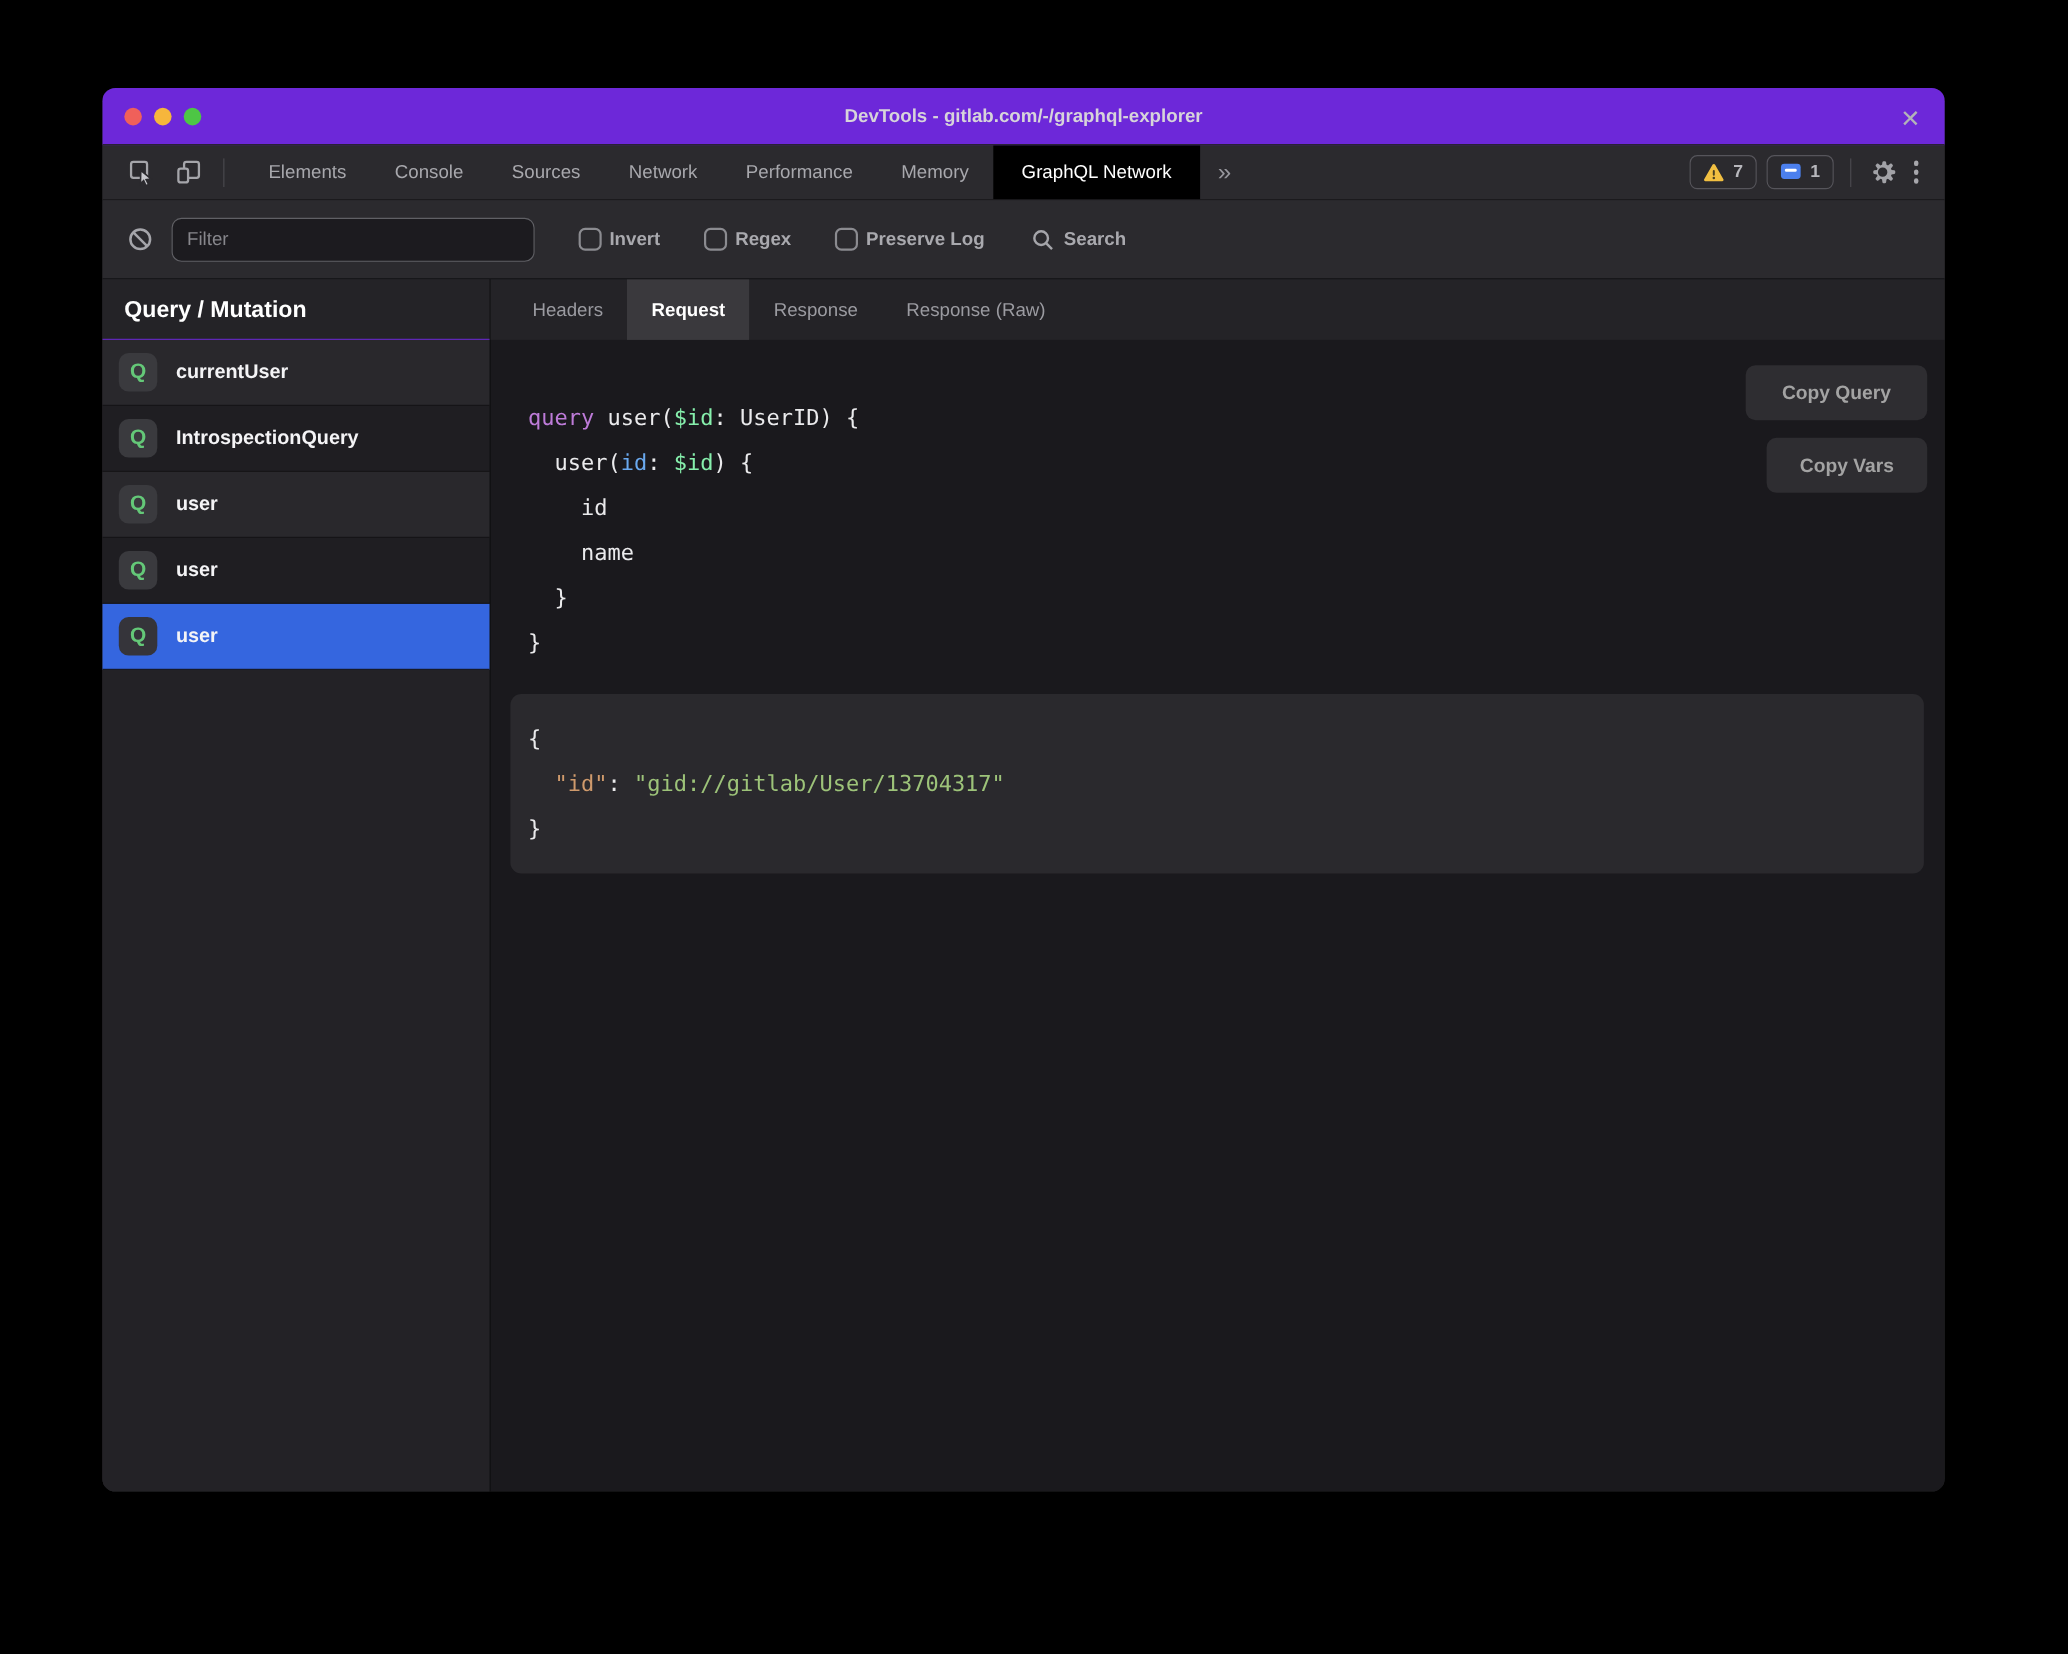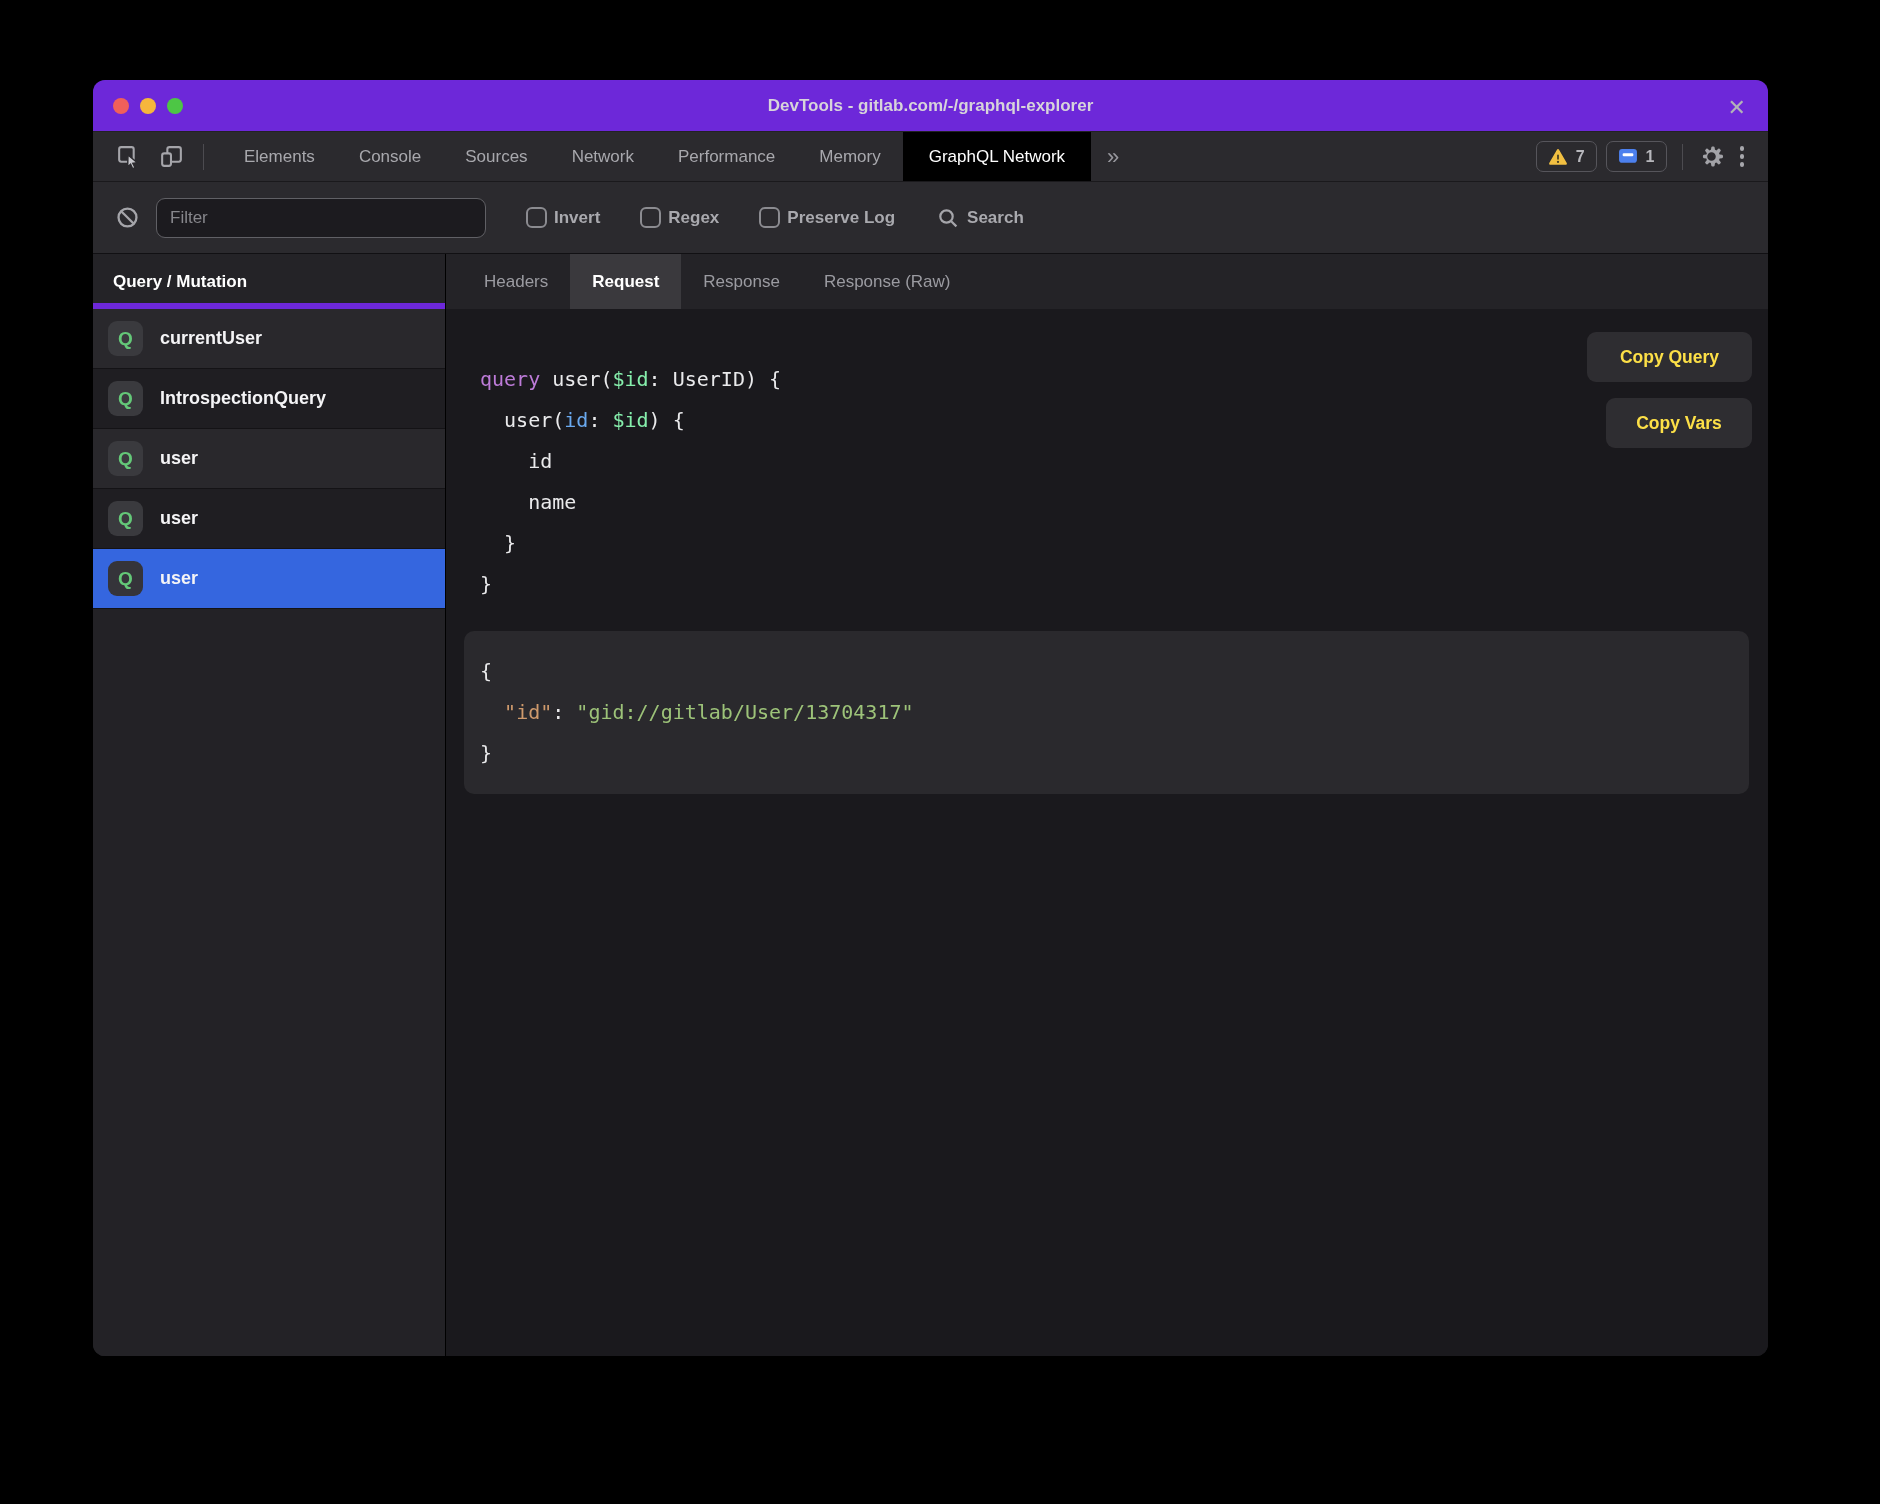--- a/index.html
+++ b/index.html
@@ -50,21 +50,21 @@
   .checkbox { width:21px; height:21px; border:2px solid #8b8b90; border-radius:6px; background:transparent; }
   .check-label, .search-label { color:#a9a9ae; font-size:17px; font-weight:600; }
   .search-group { display:flex; align-items:center; gap:8px; margin-left:42px; }
 
   
   .content { flex:1; display:flex; min-height:0; }
 
   .sidebar { width:353px; flex:none; background:#232226; border-right:1px solid #000;
              display:flex; flex-direction:column; }
   .sidebar-header { height:55px; flex:none; line-height:55px; padding-left:20px; color:#fff;
-                    font-size:17px; font-weight:700; background:#242327; border-bottom:6px solid #6d28d9; }
+                    font-size:21px; font-weight:700; background:#242327; border-bottom:1px solid #6d28d9; }
   .sidebar-list { display:flex; flex-direction:column; }
   .side-row { height:60px; flex:none; display:flex; align-items:center; gap:17px;
               padding-left:15px; border-bottom:1px solid #141316; }
   .sidebar-list .side-row:nth-of-type(odd) { background:#29282c; }
   .sidebar-list .side-row:nth-of-type(even) { background:#1f1e22; }
   .sidebar-list .side-row.selected { background:#3566df; }
   .q-badge { width:35px; height:35px; border-radius:9px; background:#3a3a3e; color:#64c878;
              font-size:19px; font-weight:700; display:flex; align-items:center; justify-content:center; }
   .side-row.selected .q-badge { background:#35343a; }
   .side-label { color:#f4f4f6; font-size:18px; font-weight:700; }
@@ -86,21 +86,21 @@
   .c-kw  { color:#bd7bd8; }
   .c-var { color:#86efac; }
   .c-arg { color:#6aa9ef; }
   .c-key { color:#cf9a6c; }
   .c-str { color:#9dc379; }
   .code-line { white-space:pre; }
 
   .vars-box { margin:26px 19px 0 18px; background:#2a292d; border-radius:10px; padding:20px 0 20px 16px; }
 
   .copy-btn { position:absolute; right:16px; height:50px; background:#2e2d31; border:none;
-              border-radius:9px; color:#fde047; font-size:17.5px; font-weight:700;
+              border-radius:9px; color:#a3a3a3; font-size:17.5px; font-weight:700;
               font-family:"Liberation Sans",sans-serif; }
   .copy-query { top:23px; width:165px; }
   .copy-vars  { top:89px; width:146px; }
 
   .panel-footer { height:48px; flex:none; background:#242327; border-top:1px solid #0c0c0e;
                   display:flex; align-items:center; padding:0 18px; }
   .autoformat { display:flex; align-items:center; gap:10px; }
   .autoformat-label { color:#babac0; font-size:17px; font-weight:700; }
   .support-label { margin-left:auto; color:#ababb0; font-size:17px; font-weight:700; }
 

